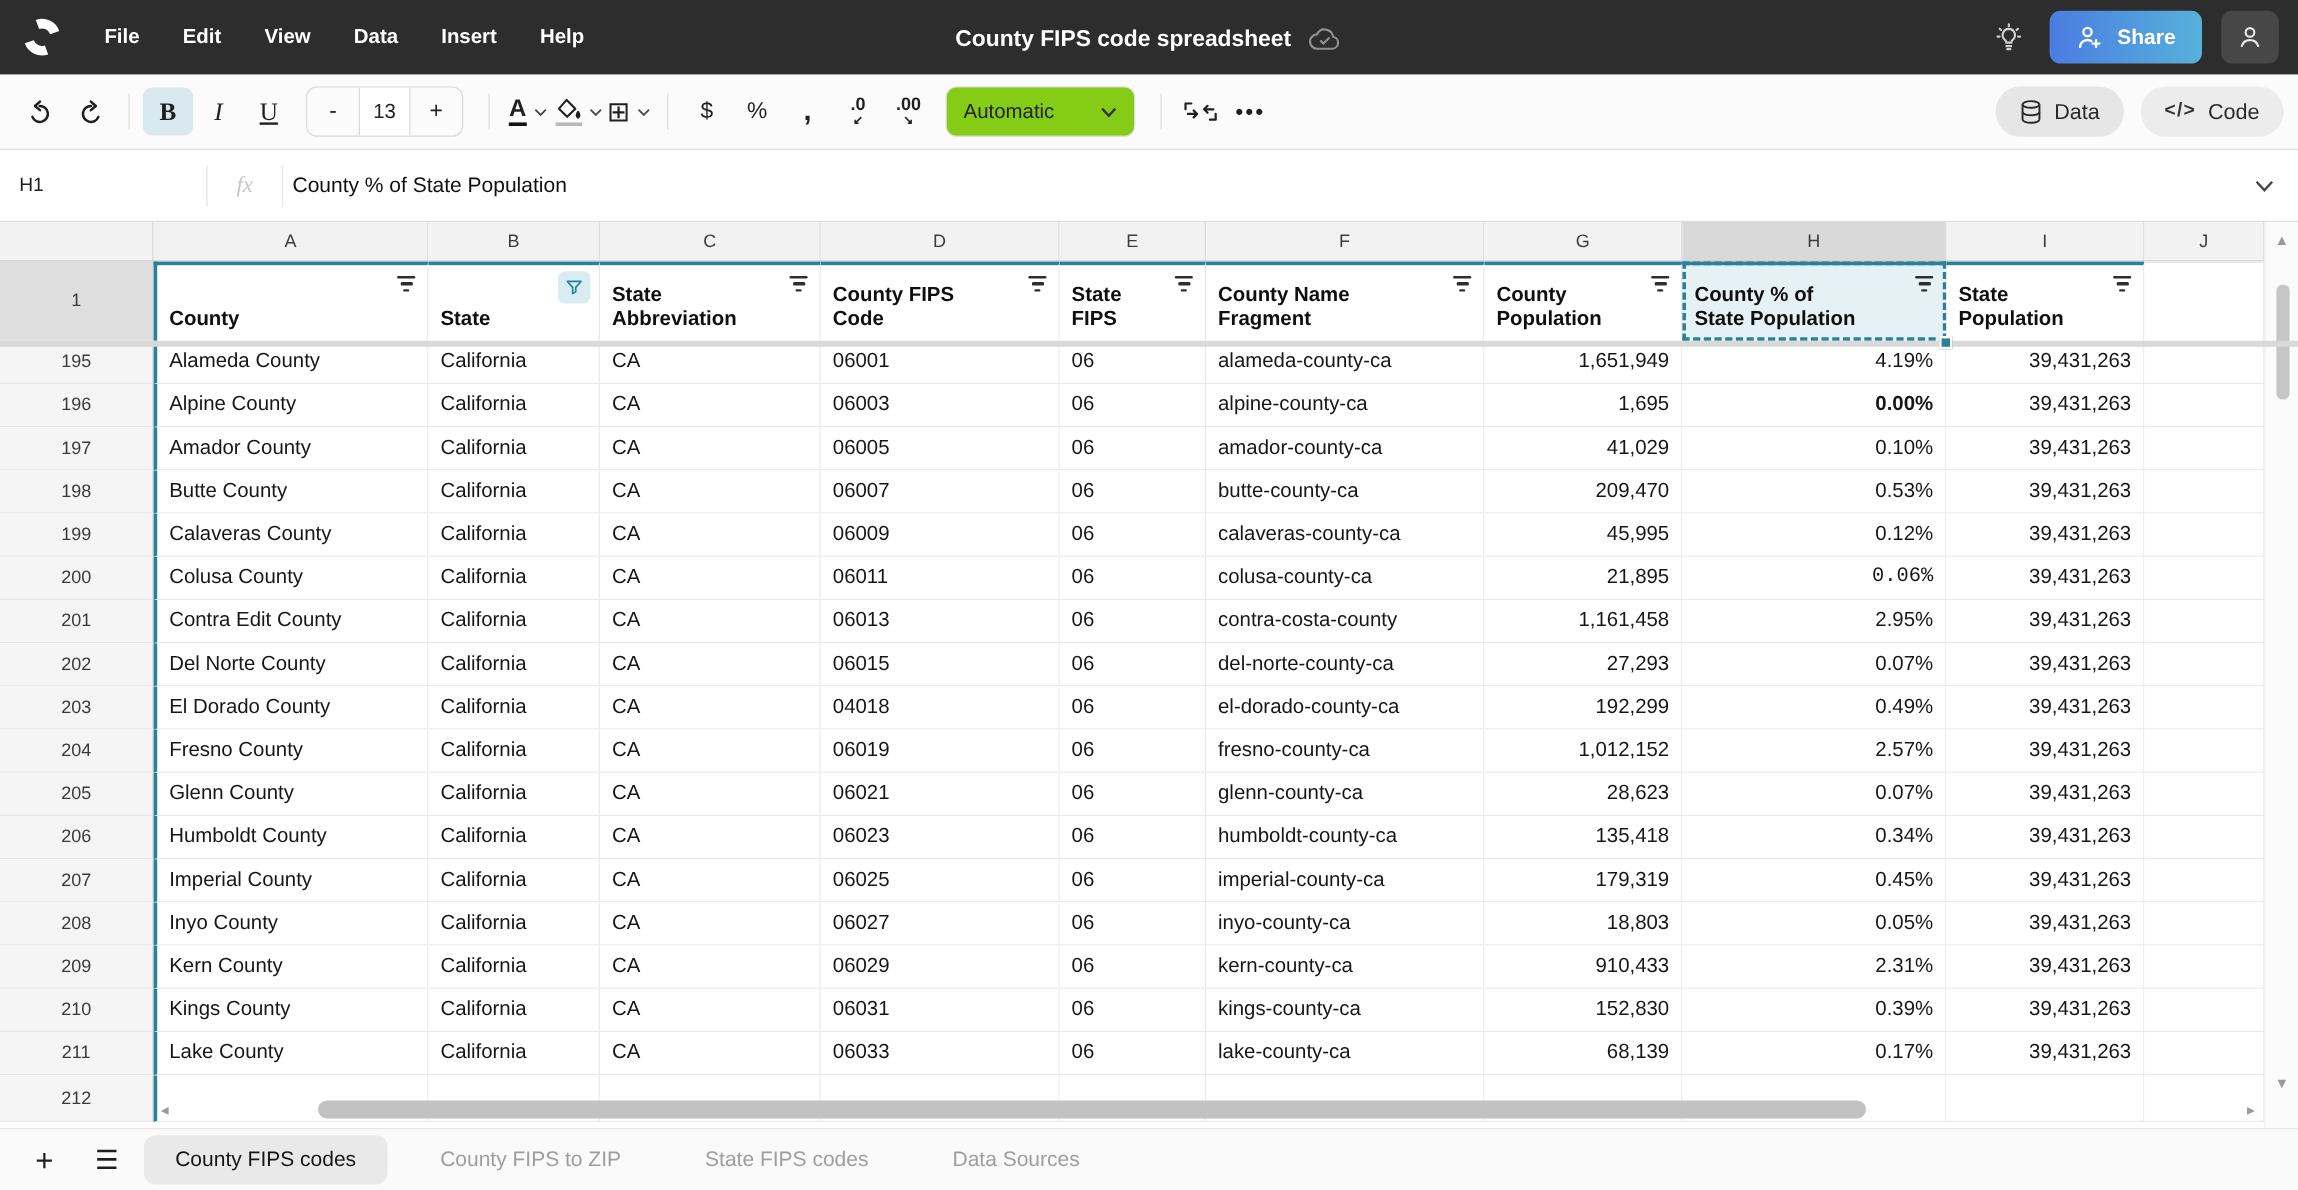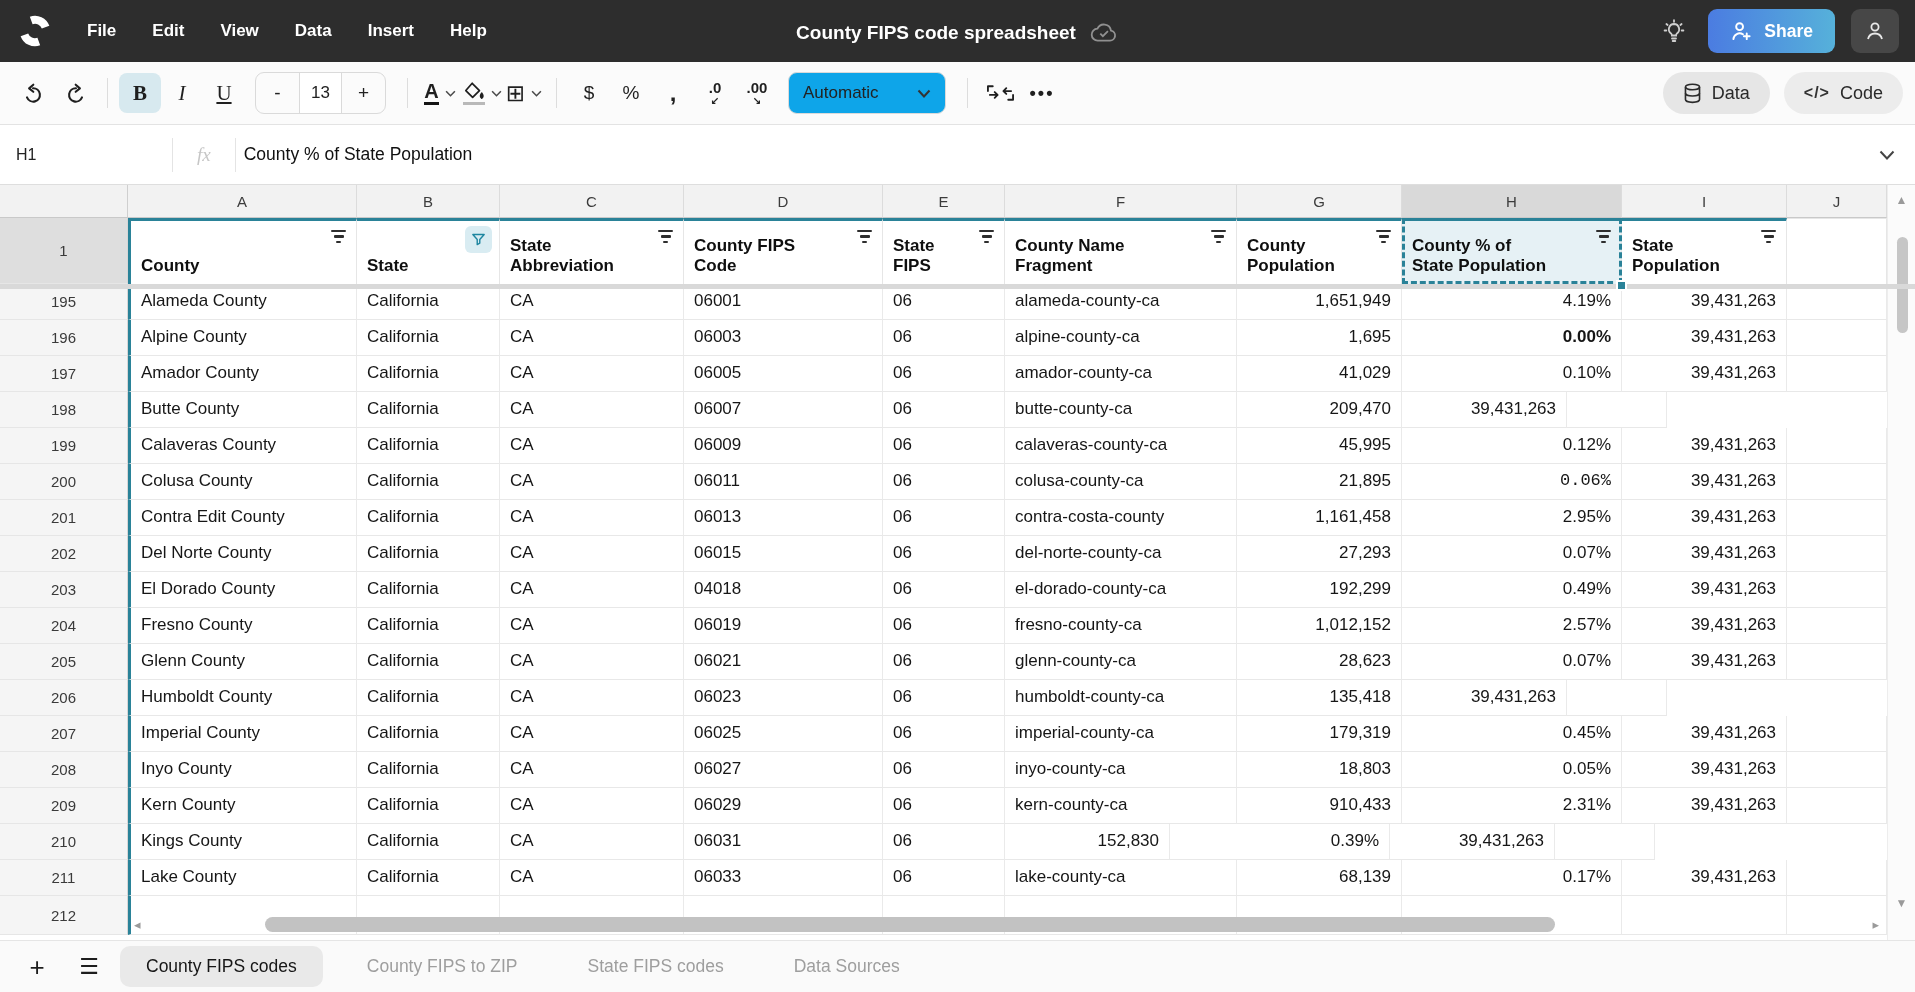--- a/index.html
+++ b/index.html
@@ -32,21 +32,21 @@
   .stepper { display:flex; align-items:center; border:1px solid #dadada; border-radius:9px; background:#fbfbfb; overflow:hidden; margin:0 10px; height:42px; }
   .stepper .seg { width:43px; height:100%; display:flex; align-items:center; justify-content:center; font-size:19px; color:#222; }
   .stepper .val { background:#fff; border-left:1px solid #dadada; border-right:1px solid #dadada; font-size:17px; }
   .color-a { font-size:20px; font-weight:600; border-bottom:3px solid #141414; line-height:1.05; }
   .fill-underline { border-bottom:3px solid #b9b9b9; line-height:1.05; padding-bottom:1px; }
   .chev { margin-left:6px; display:inline-flex; }
   .grid-icon { font-size:23px; }
   .dec-stack { display:flex; flex-direction:column; align-items:center; line-height:1; font-size:15px; font-weight:600; }
   .dec-stack .arr { font-size:10px; color:#222; margin-top:1px; }
   .fmt-select { display:flex; align-items:center; justify-content:space-between; width:158px; height:42px; border:1px solid #dadada;
-                border-radius:9px; padding:0 14px; margin:0 10px; font-size:17px; color:#222; background:#0ea5e9; }
+                border-radius:9px; padding:0 14px; margin:0 10px; font-size:17px; color:#222; background:#84cc16; }
   .more-dots { letter-spacing:2px; font-size:18px; font-weight:700; }
   .toolbar-right { margin-left:auto; display:flex; align-items:center; gap:14px; }
   .pill-btn { display:flex; align-items:center; gap:10px; height:42px; padding:0 20px; border-radius:22px;
               background:#ececec; font-size:18px; color:#2a2a2a; }
   .code-glyph { font-size:16px; font-weight:600; color:#333; letter-spacing:1px; }
 
   
   .formulabar { height:60px; background:#fff; border-bottom:1px solid #dedede; display:flex; align-items:center; }
   .cellref { width:172px; padding-left:16px; font-size:16px; color:#222; }
   .fdiv { width:1px; height:34px; background:#e4e4e4; }
@@ -415,20 +415,21 @@
       </div>
       <div class="data-row">
         <div class="gutter" style="width: 128px;">198</div>
         <div class="cell first" style="width: 229px;">Butte County</div>
         <div class="cell" style="width: 143px;">California</div>
         <div class="cell" style="width: 184px;">CA</div>
         <div class="cell" style="width: 199px;">06007</div>
         <div class="cell" style="width: 122px;">06</div>
         <div class="cell" style="width: 232px;">butte-county-ca</div>
         <div class="cell num" style="width: 165px;">209,470</div>
+        <div class="cell num" style="width: 220px;">0.53%</div>
         <div class="cell num" style="width: 165px;">39,431,263</div>
         <div class="cell" style="width: 100px;"></div>
       </div>
       <div class="data-row">
         <div class="gutter" style="width: 128px;">199</div>
         <div class="cell first" style="width: 229px;">Calaveras County</div>
         <div class="cell" style="width: 143px;">California</div>
         <div class="cell" style="width: 184px;">CA</div>
         <div class="cell" style="width: 199px;">06009</div>
         <div class="cell" style="width: 122px;">06</div>
@@ -518,20 +519,21 @@
       </div>
       <div class="data-row">
         <div class="gutter" style="width: 128px;">206</div>
         <div class="cell first" style="width: 229px;">Humboldt County</div>
         <div class="cell" style="width: 143px;">California</div>
         <div class="cell" style="width: 184px;">CA</div>
         <div class="cell" style="width: 199px;">06023</div>
         <div class="cell" style="width: 122px;">06</div>
         <div class="cell" style="width: 232px;">humboldt-county-ca</div>
         <div class="cell num" style="width: 165px;">135,418</div>
+        <div class="cell num" style="width: 220px;">0.34%</div>
         <div class="cell num" style="width: 165px;">39,431,263</div>
         <div class="cell" style="width: 100px;"></div>
       </div>
       <div class="data-row">
         <div class="gutter" style="width: 128px;">207</div>
         <div class="cell first" style="width: 229px;">Imperial County</div>
         <div class="cell" style="width: 143px;">California</div>
         <div class="cell" style="width: 184px;">CA</div>
         <div class="cell" style="width: 199px;">06025</div>
         <div class="cell" style="width: 122px;">06</div>
@@ -567,20 +569,21 @@
         <div class="cell num" style="width: 165px;">39,431,263</div>
         <div class="cell" style="width: 100px;"></div>
       </div>
       <div class="data-row">
         <div class="gutter" style="width: 128px;">210</div>
         <div class="cell first" style="width: 229px;">Kings County</div>
         <div class="cell" style="width: 143px;">California</div>
         <div class="cell" style="width: 184px;">CA</div>
         <div class="cell" style="width: 199px;">06031</div>
         <div class="cell" style="width: 122px;">06</div>
+        <div class="cell" style="width: 232px;">kings-county-ca</div>
         <div class="cell num" style="width: 165px;">152,830</div>
         <div class="cell num" style="width: 220px;">0.39%</div>
         <div class="cell num" style="width: 165px;">39,431,263</div>
         <div class="cell" style="width: 100px;"></div>
       </div>
       <div class="data-row">
         <div class="gutter" style="width: 128px;">211</div>
         <div class="cell first" style="width: 229px;">Lake County</div>
         <div class="cell" style="width: 143px;">California</div>
         <div class="cell" style="width: 184px;">CA</div>

